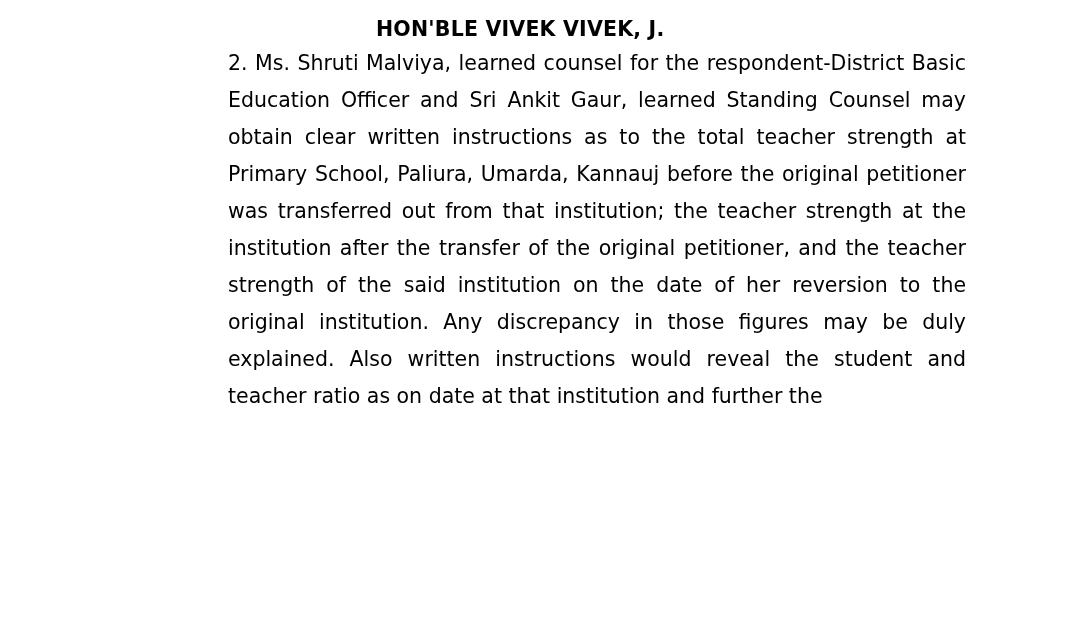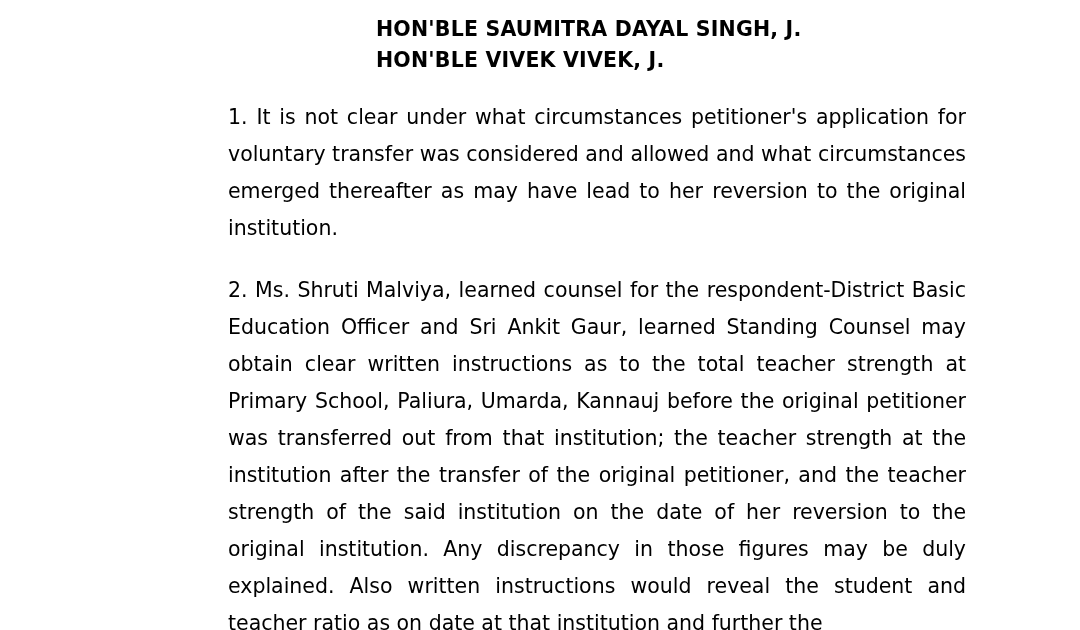--- a/index.html
+++ b/index.html
@@ -66,22 +66,20 @@
 </head>
 <body>
 
 <div class="page">
 
   <div class="top-artifact"></div>
 
   <div class="content">
 
     <div class="bench">
-      <div>HON'BLE SAUMITRA DAYAL SINGH, J.</div>
       <div>HON'BLE VIVEK VIVEK, J.</div>
     </div>
 
-    <p class="para first">1. It is not clear under what circumstances petitioner's application for voluntary transfer was considered and allowed and what circumstances emerged thereafter as may have lead to her reversion to the original institution.</p>
 
     <p class="para clipped-container">2. Ms. Shruti Malviya, learned counsel for the respondent-District Basic Education Officer and Sri Ankit Gaur, learned Standing Counsel may obtain clear written instructions as to the total teacher strength at Primary School, Paliura, Umarda, Kannauj before the original petitioner was transferred out from that institution; the teacher strength at the institution after the transfer of the original petitioner, and the teacher strength of the said institution on the date of her reversion to the original institution. Any discrepancy in those figures may be duly explained. Also written instructions would reveal the student and teacher ratio as on date at that institution and further the</p>
 
   </div>
 </div>
 
 </body></html>

